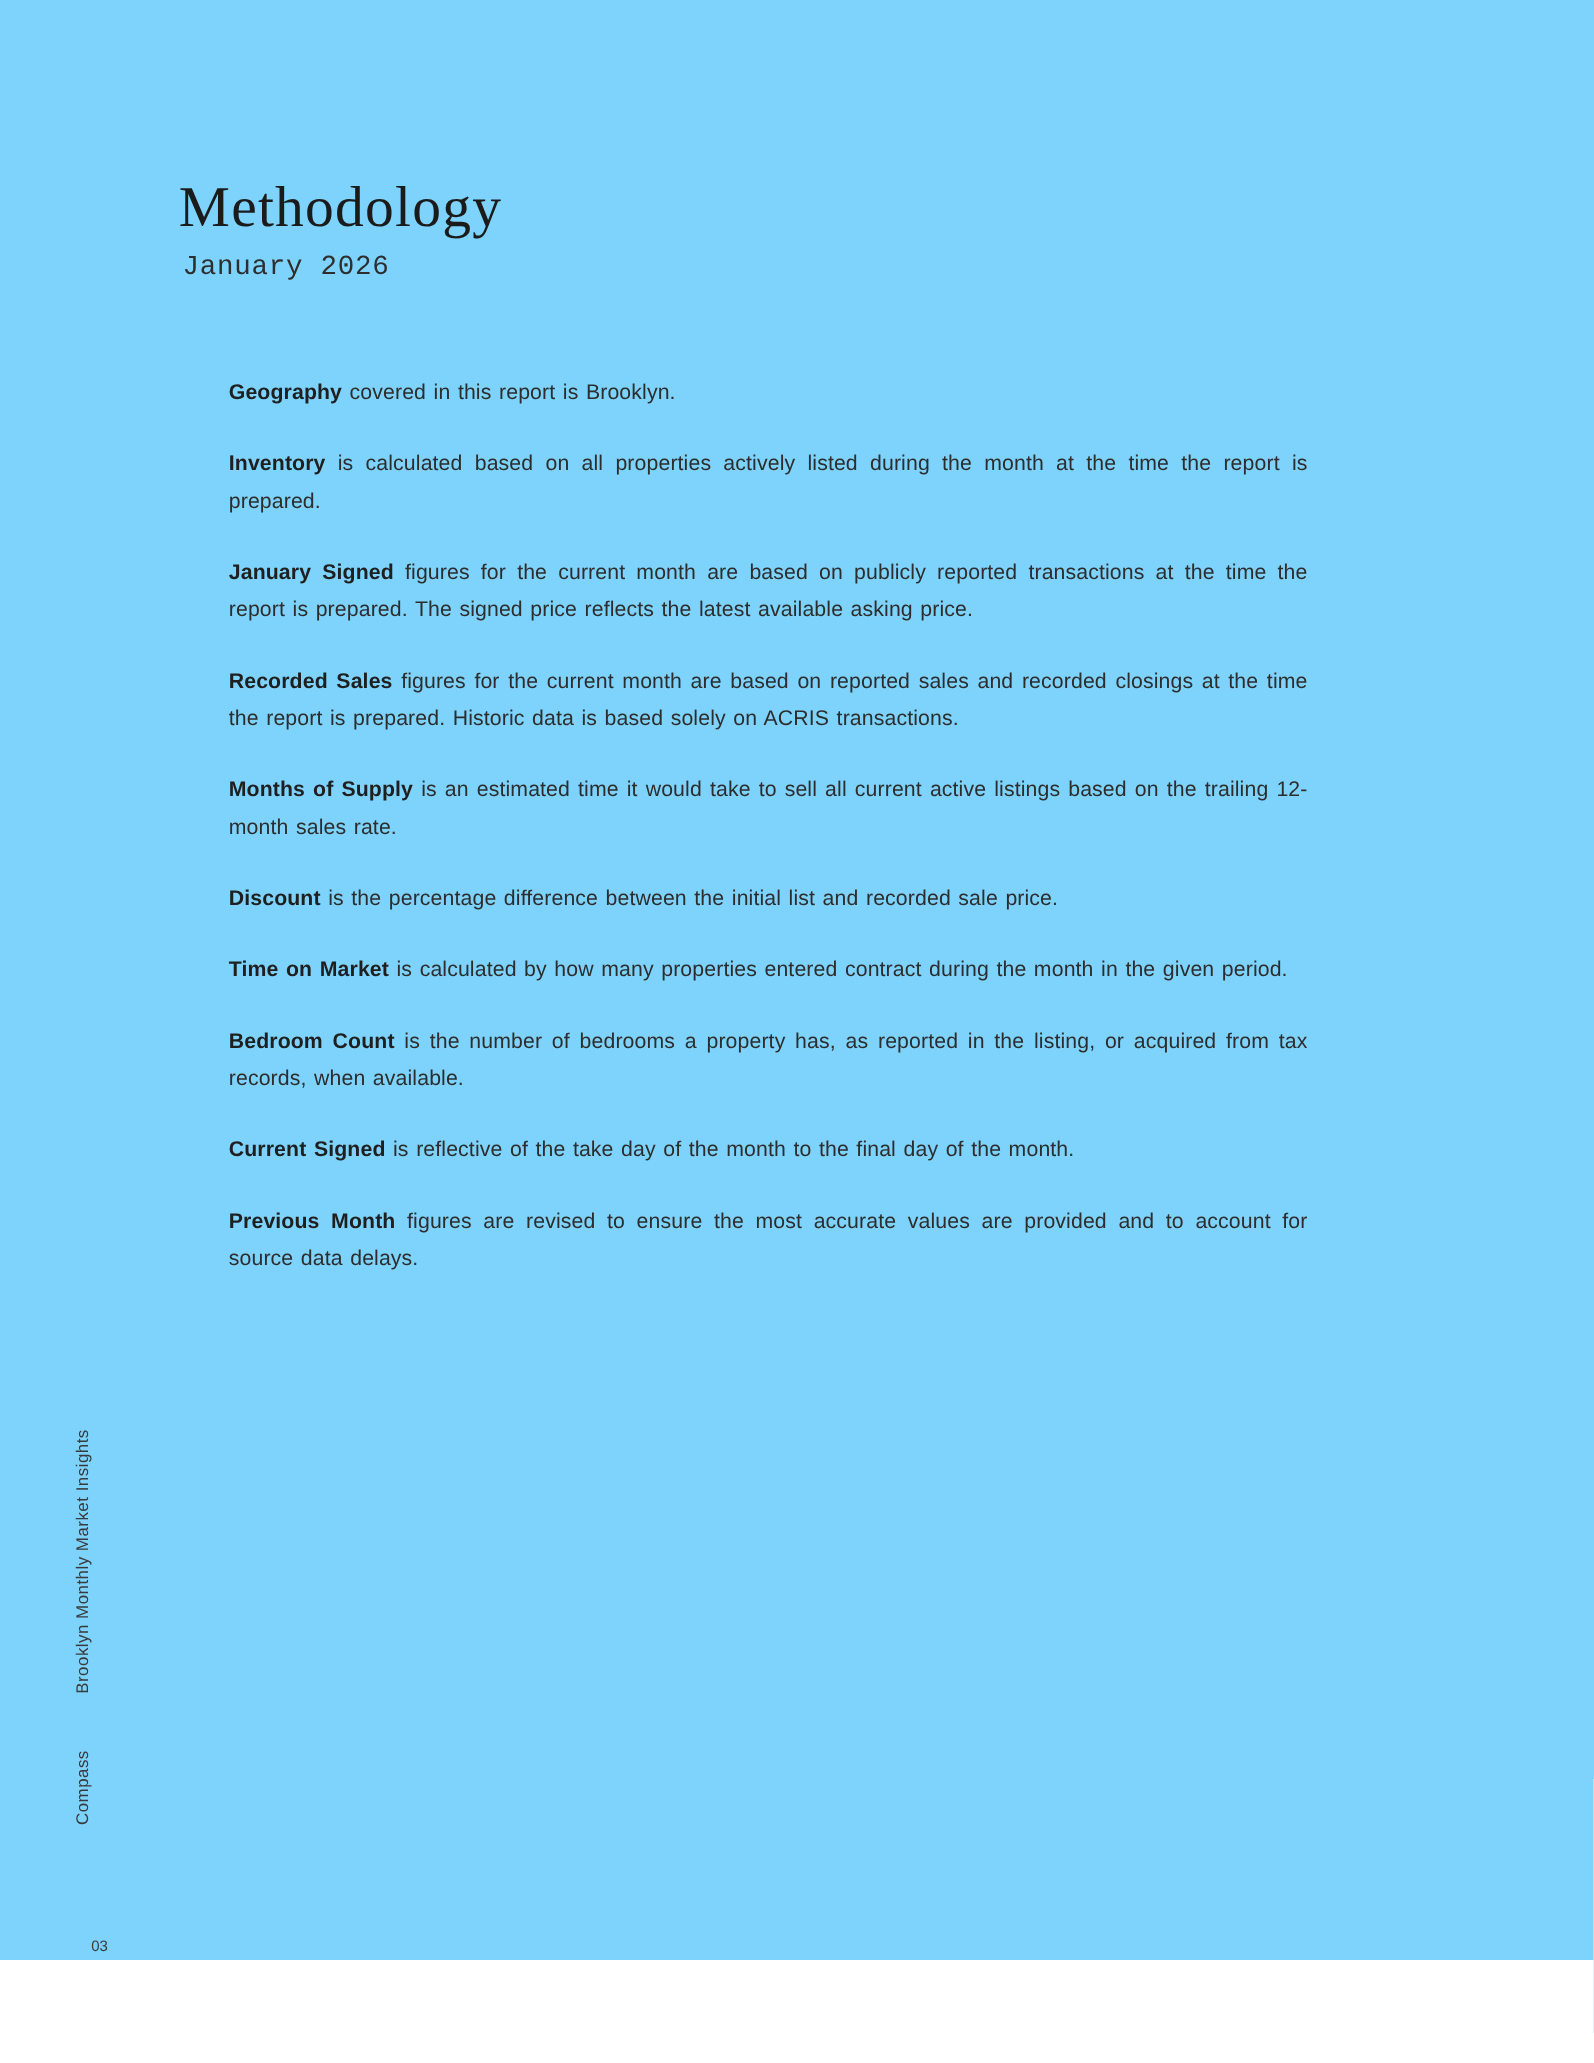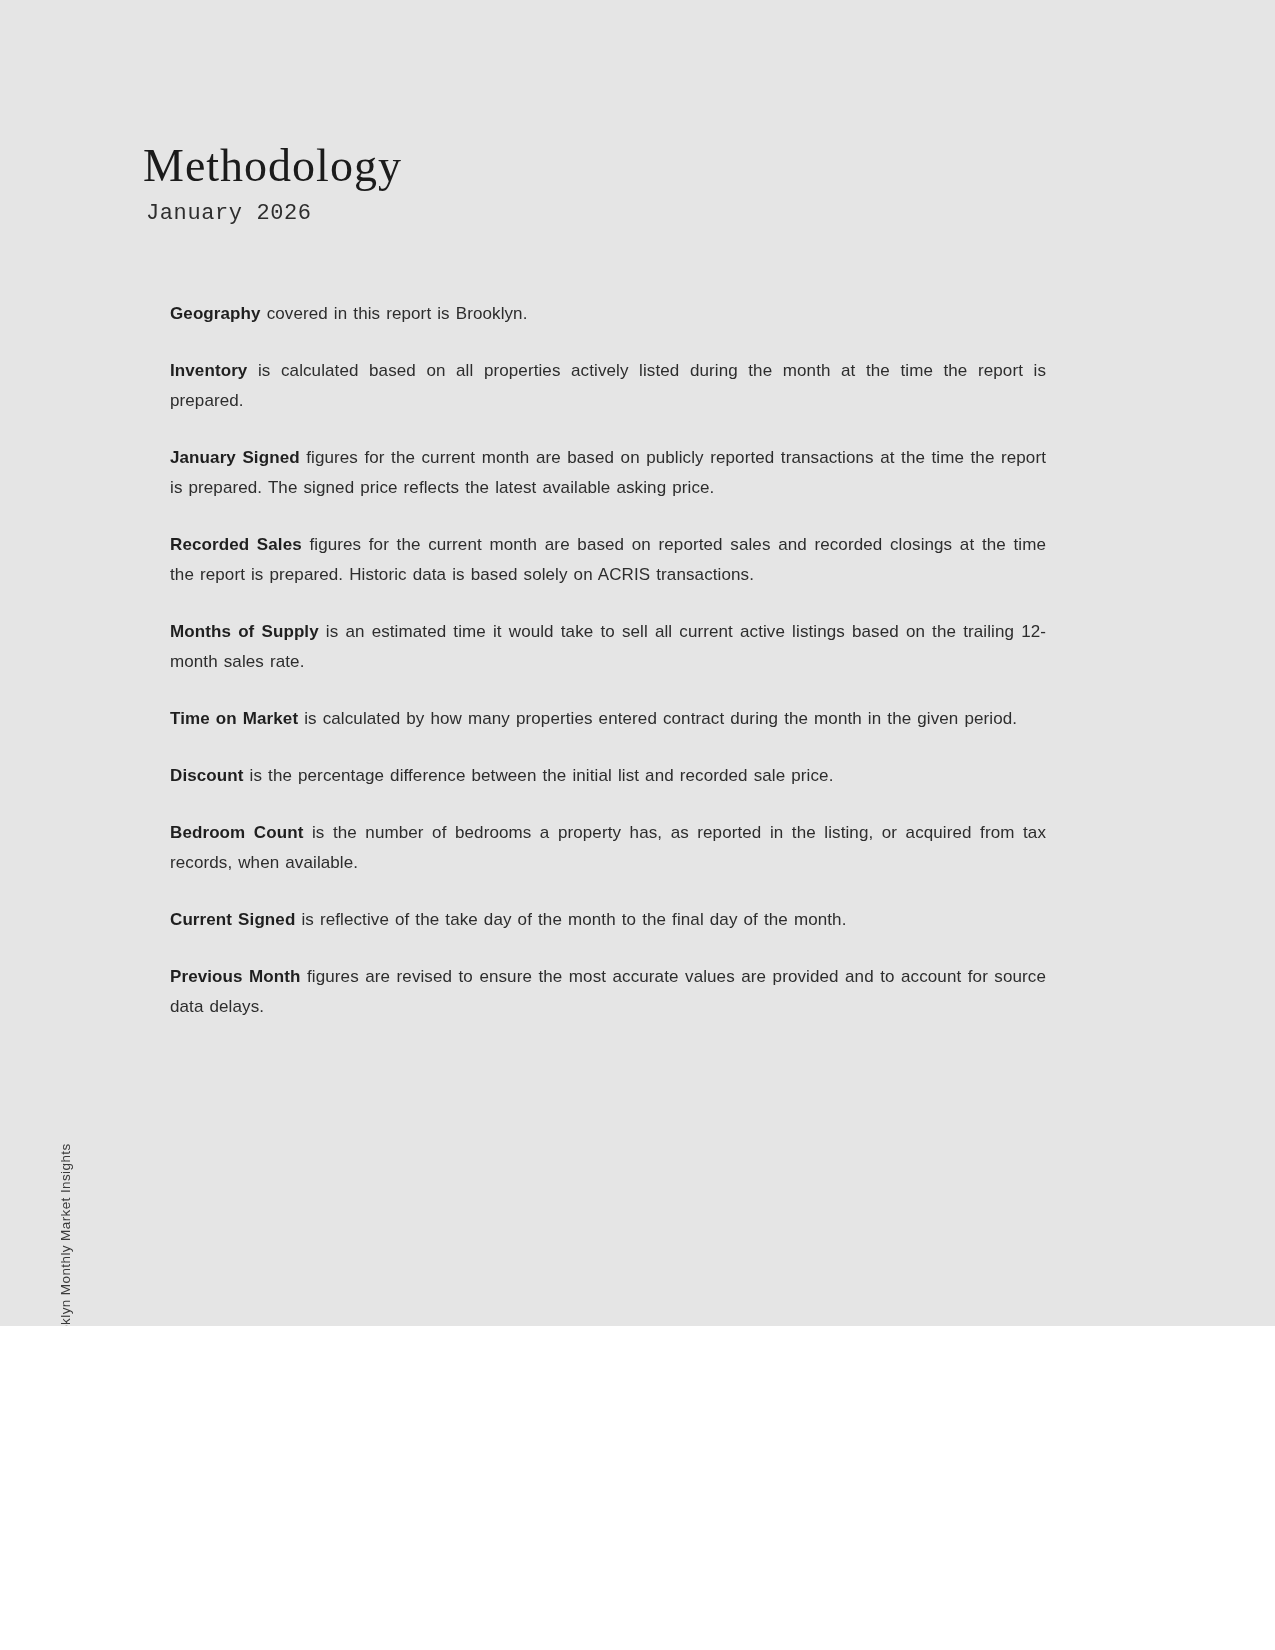--- a/index.html
+++ b/index.html
@@ -3,22 +3,22 @@
 <meta charset="utf-8">
 <style>
   html, body {
     margin: 0;
     padding: 0;
     background: #ffffff;
   }
   .page {
     position: relative;
     width: 1275px;
-    height: 1326px;
-    background: #e5e5e5;
+    height: 1568px;
+    background: #7dd3fc;
     overflow: hidden;
     font-family: "Liberation Sans", sans-serif;
   }
   .title {
     position: absolute;
     left: 143px;
     top: 140px;
     margin: 0;
     font-family: "Liberation Serif", serif;
     font-weight: 400;
@@ -43,21 +43,21 @@
     top: 299px;
     width: 876px;
     font-size: 17px;
     line-height: 30px;
     letter-spacing: 0.1px;
     word-spacing: 1.2px;
     text-align: justify;
     color: #2d2d2d;
   }
   .definition {
-    margin: 0 0 27px 0;
+    margin: 0 0 27px 13px;
   }
   .definition .term {
     font-weight: 700;
     color: #1f1f1f;
   }
   .vlabel {
     position: absolute;
     left: 74px;
     white-space: nowrap;
     transform: rotate(-90deg);
@@ -93,23 +93,23 @@
   <p class="definition"><strong class="term">Inventory</strong><span class="def-text"> is calculated based on all properties actively listed during the month at the time the report is prepared.</span></p>
 
   <p class="definition"><strong class="term">January Signed</strong><span class="def-text"> figures for the current month are based on publicly reported transactions at the time the report is prepared. The signed price reflects the latest available asking price.</span></p>
 
   <p class="definition"><strong class="term">Recorded Sales</strong><span class="def-text"> figures for the current month are based on reported sales and recorded closings at the time the report is prepared. Historic data is based solely on ACRIS transactions.</span></p>
 
 
 
   <p class="definition"><strong class="term">Months of Supply</strong><span class="def-text"> is an estimated time it would take to sell all current active listings based on the trailing 12-month sales rate.</span></p>
 
+  <p class="definition"><strong class="term">Discount</strong><span class="def-text"> is the percentage difference between the initial list and recorded sale price.</span></p>
+
   <p class="definition"><strong class="term">Time on Market</strong><span class="def-text"> is calculated by how many properties entered contract during the month in the given period.</span></p>
-
-  <p class="definition"><strong class="term">Discount</strong><span class="def-text"> is the percentage difference between the initial list and recorded sale price.</span></p>
 
   <p class="definition"><strong class="term">Bedroom Count</strong><span class="def-text"> is the number of bedrooms a property has, as reported in the listing, or acquired from tax records, when available.</span></p>
 
   <p class="definition"><strong class="term">Current Signed</strong><span class="def-text"> is reflective of the take day of the month to the final day of the month.</span></p>
 
   <p class="definition"><strong class="term">Previous Month</strong><span class="def-text"> figures are revised to ensure the most accurate values are provided and to account for source data delays.</span></p>
 </main>
 
   <div class="vlabel vlabel-report">Brooklyn Monthly Market Insights</div>
 

